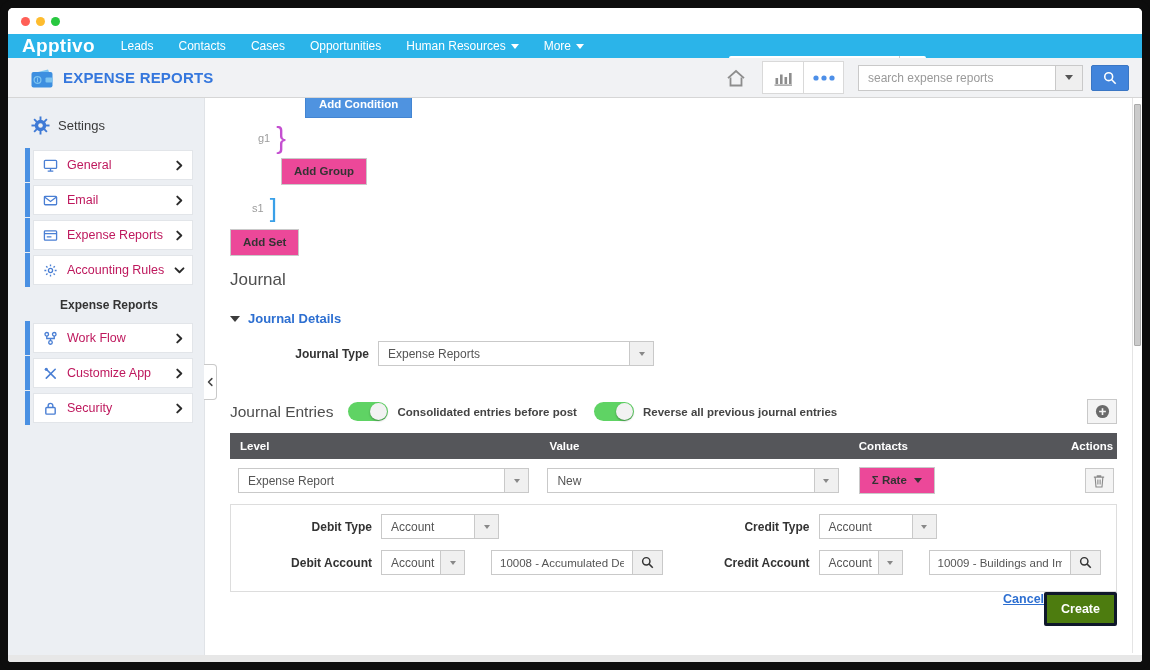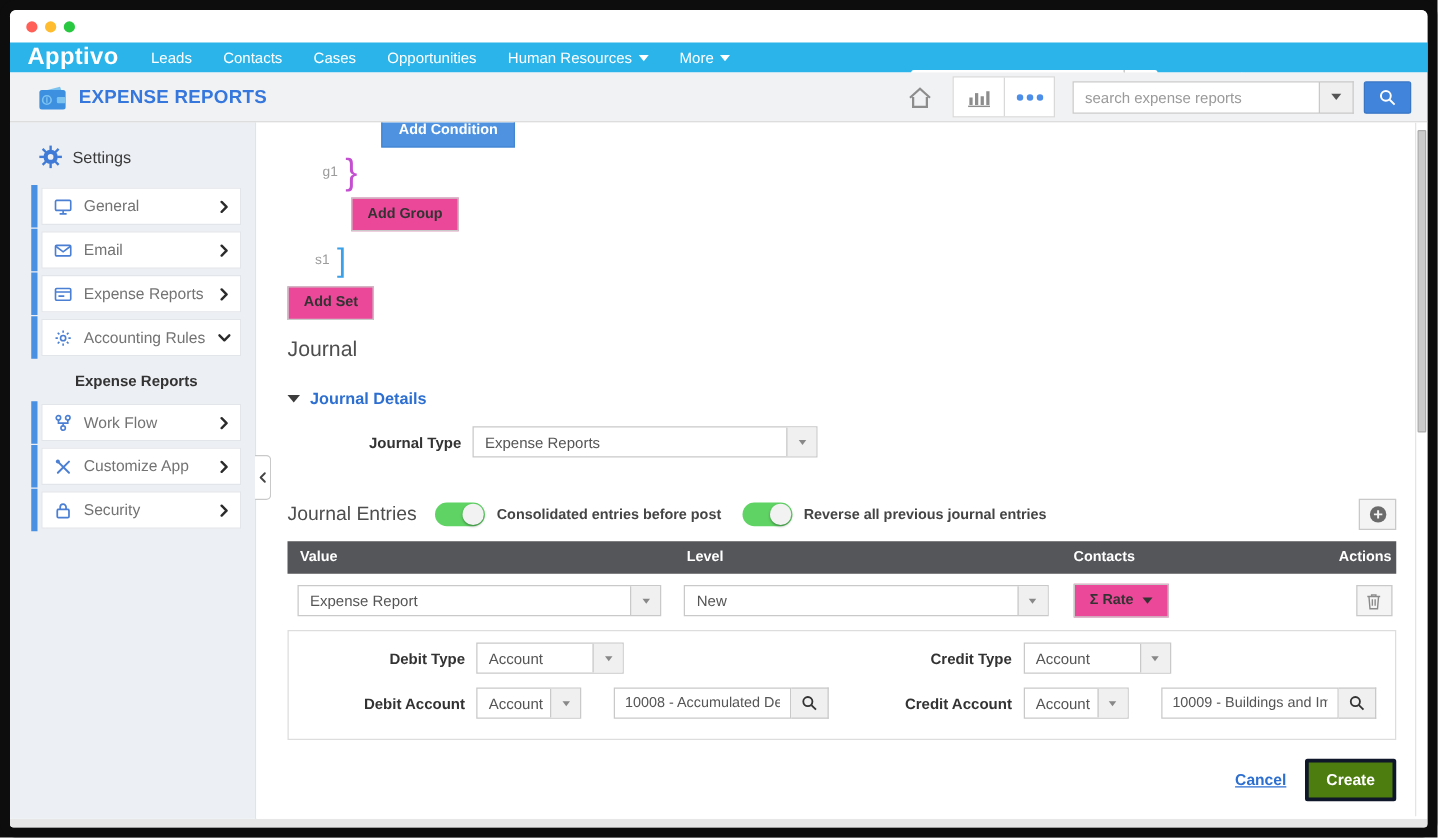--- a/index.html
+++ b/index.html
@@ -47,21 +47,21 @@
   .bodyrow { flex: 1; display: flex; position: relative; min-height: 0; }
 
   
   .sidebar { width: 197px; background: #eceff3; border-right: 1px solid #e0e3e7; padding-top: 14px; flex-shrink: 0; position: relative; }
   .settings-row { display: flex; align-items: center; gap: 8px; margin: 4px 0 15px 23px; }
   .settings-title { font-size: 13px; color: #3a3a3a; }
   .side-item { display: flex; align-items: stretch; margin: 0 11px 5px 17px; height: 30px; cursor: pointer; }
   .side-accent { width: 5px; background: #4a90e2; margin: -2px 3px -2px 0; }
   .side-box { flex: 1; background: #fff; border: 1px solid #e2e5e9; display: flex; align-items: center; padding: 0 9px; gap: 9px; }
   .side-ico { color: #4a7fd4; display: flex; align-items: center; }
-  .side-label { font-size: 12.5px; color: #737373; white-space: nowrap; }
+  .side-label { font-size: 12.5px; color: #be185d; white-space: nowrap; }
   .side-chev { margin-left: auto; display: flex; align-items: center; color: #2b2b2b; }
   .rot90 { transform: rotate(90deg); }
   .side-section { margin: 13px 11px 11px 17px; text-align: center; font-size: 12px; font-weight: 700; color: #333; }
   .collapse-handle { position: absolute; right: -13px; top: 266px; width: 13px; height: 36px; background: #fff; border: 1px solid #c9c9c9; border-left: none; border-radius: 0 4px 4px 0; display: flex; align-items: center; justify-content: center; cursor: pointer; z-index: 3; color: #444; }
 
   
   .content { flex: 1; position: relative; background: #fff; overflow: hidden; }
   .content-inner { height: 100%; padding: 0 25px; overflow: hidden; }
   .scroll-track { position: absolute; right: 1px; top: 0; bottom: 2px; width: 9px; border-left: 1px solid #e4e4e4; }
   .scroll-thumb { position: absolute; right: 1px; top: 6px; width: 7px; height: 242px; background: #cbcbcb; border: 1px solid #ababab; border-radius: 1px; cursor: pointer; }
@@ -108,21 +108,21 @@
   .cell .select { width: calc(100% - 10px); }
   .attr-btn { display: inline-flex; align-items: center; gap: 7px; margin-left: 2px; }
   .trash-btn { width: 29px; height: 25px; background: #f4f4f4; border: 1px solid #c9c9c9; display: flex; align-items: center; justify-content: center; cursor: pointer; margin-left: 16px; }
 
   .detail-panel { border: 1px solid #ddd; padding: 9px 0 16px; }
   .dp-grid { display: grid; grid-template-columns: 1fr 1fr; row-gap: 11px; }
   .dp-cell { display: flex; align-items: center; }
   .acct-input { height: 25px; border: 1px solid #c9c9c9; padding: 0 8px; font-size: 11.5px; color: #555; width: 142px; outline: none; margin-left: 26px; }
   .search-attach { width: 30px; height: 25px; background: #f0f0f0; border: 1px solid #c9c9c9; border-left: none; display: flex; align-items: center; justify-content: center; color: #333; cursor: pointer; }
 
-  .footer-row { display: flex; justify-content: flex-end; align-items: center; gap: 15px; margin-top: 15px; padding-bottom: 10px; }
+  .footer-row { display: flex; justify-content: flex-end; padding-bottom: 10px; }
   .cancel-link { color: #2d6fd1; font-size: 12.5px; font-weight: 600; text-decoration: underline; cursor: pointer; }
   .create-btn { background: #4d7c0f; border: 3px solid #0f172a; color: #fff; font-weight: 700; font-size: 12.5px; padding: 7px 14px; border-radius: 2px; cursor: pointer; font-family: inherit; }
 
   .bottom-strip { height: 7px; background: #e7e7e7; flex-shrink: 0; }
   svg { display: block; }
 </style>
 </head>
 <body>
 
 <div class="window">
@@ -474,22 +474,22 @@
                   <svg width="15" height="15" viewBox="0 0 16 16">
                     <circle cx="8" cy="8" r="7" fill="#6b6b6b"></circle>
                     <path d="M8 4.4v7.2M4.4 8h7.2" stroke="#f4f4f4" stroke-width="1.7"></path>
                   </svg>
                 </span>
             </button>
           </div>
 
           <div class="tbl">
             <div class="tbl-head">
+              <span class="th c-level">Level</span>
               <span class="th c-value">Value</span>
-              <span class="th c-level">Level</span>
               <span class="th c-attr">Contacts</span>
               <span class="th c-act">Actions</span>
             </div>
 
             <div class="tbl-row">
               <span class="cell c-level">
                 <span class="select">
                   <span class="sel-text">Expense Report</span>
                   <span class="sel-arrow">
                       <span class="caret"></span>

